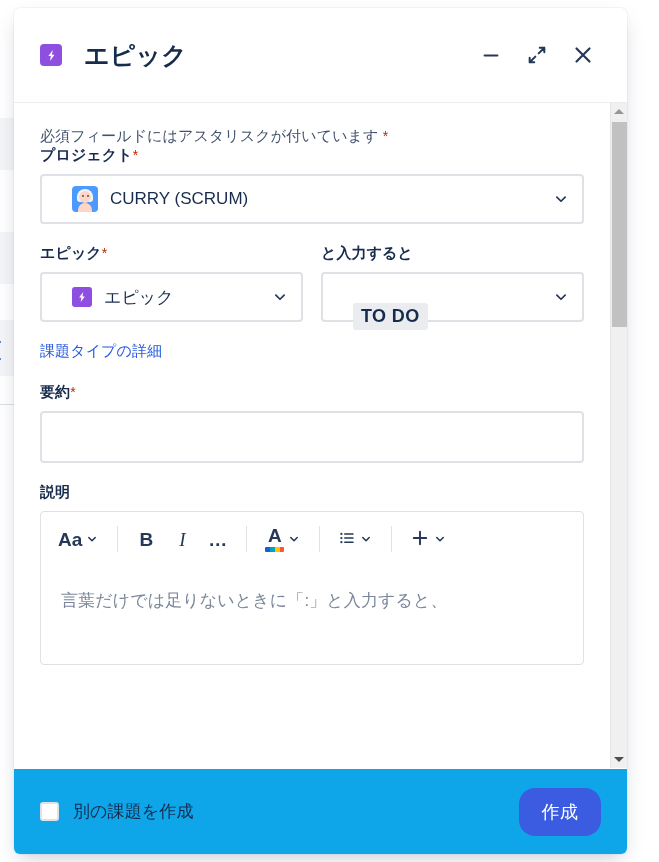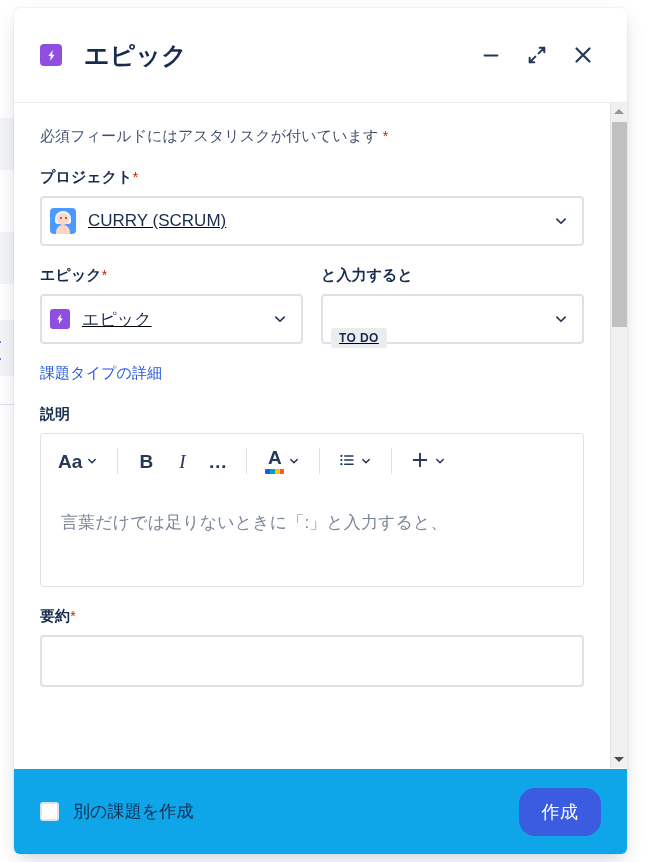--- a/index.html
+++ b/index.html
@@ -124,21 +124,20 @@
     flex: 1 1 auto;
     padding: 24px 26px 0 26px;
     box-sizing: border-box;
     overflow: hidden;
     position: relative;
   }
 
   .required-note {
     font-size: 15px;
     color: #42526e;
-    margin-bottom: 22px;
     letter-spacing: .1px;
   }
   .req-star { color: #bf2600; font-size: 14px; }
 
   .field { margin-bottom: 20px; }
   .field-label {
     font-size: 15px;
     font-weight: 700;
     color: #172b4d;
     margin-bottom: 9px;
@@ -146,24 +145,23 @@
   }
   .field-label .req-star { font-weight: 400; }
 
   .select-box {
     height: 50px;
     border: 2px solid #dfe1e6;
     border-radius: 4px;
     background: #ffffff;
     display: flex;
     align-items: center;
-    padding: 0 12px 0 8px;
-    box-sizing: border-box;
-    cursor: pointer;
-    text-decoration: underline;
+    padding: 0 12px 0 30px;
+    box-sizing: border-box;
+    cursor: pointer;
   }
   .select-value {
     flex: 1 1 auto;
     display: flex;
     align-items: center;
     gap: 12px;
     font-size: 17px;
     color: #172b4d;
     overflow: hidden;
     white-space: nowrap;
@@ -221,21 +219,21 @@
     justify-content: center;
   }
 
   .row-2 { display: flex; gap: 18px; }
   .col { flex: 1 1 0; min-width: 0; }
 
   .status-badge {
     display: inline-block;
     background: #ebecf0;
     color: #172b4d;
-    font-size: 12px;
+    font-size: 18px;
     font-weight: 700;
     letter-spacing: .4px;
     padding: 3px 8px;
     border-radius: 3px;
     text-transform: uppercase;
     margin-top: 38px;
   }
 
   .link {
     display: inline-block;
@@ -528,20 +526,28 @@
             </span>
           </div>
         </div>
       </div>
 
       <span class="link">課題タイプの詳細</span>
 
       
       <div class="field">
         <div class="field-label">
+          <span>要約</span><span class="req-star">*</span>
+        </div>
+        <input class="text-input" type="text" value="" style="">
+      </div>
+
+      
+      <div class="field">
+        <div class="field-label">
           <span>説明</span>
         </div>
         <div class="editor">
           <div class="editor-toolbar">
             <button class="tb-btn">
               <span class="tb-label">Aa</span>
               <span class="chevron">
                 <svg width="14" height="14" viewBox="0 0 24 24" aria-hidden="true">
                   <path d="M6.5 9.5l5.5 5.5 5.5-5.5" stroke="#253858" stroke-width="2.6" stroke-linecap="round" stroke-linejoin="round" fill="none"></path>
                 </svg>
@@ -601,28 +607,20 @@
                 <svg width="14" height="14" viewBox="0 0 24 24" aria-hidden="true">
                   <path d="M6.5 9.5l5.5 5.5 5.5-5.5" stroke="#253858" stroke-width="2.6" stroke-linecap="round" stroke-linejoin="round" fill="none"></path>
                 </svg>
               </span>
             </button>
           </div>
           <div class="editor-content">言葉だけでは足りないときに「:」と入力すると、</div>
         </div>
       </div>
 
-      
-      <div class="field">
-        <div class="field-label">
-          <span>要約</span><span class="req-star">*</span>
-        </div>
-        <input class="text-input" type="text" value="" style="">
-      </div>
-
     </div>
 
     <div class="scrollbar">
       <div class="sb-arrow up">
           <span class="tri"></span>
         </div>
       <div class="sb-thumb"></div>
       <div class="sb-arrow down">
           <span class="tri"></span>
         </div>

